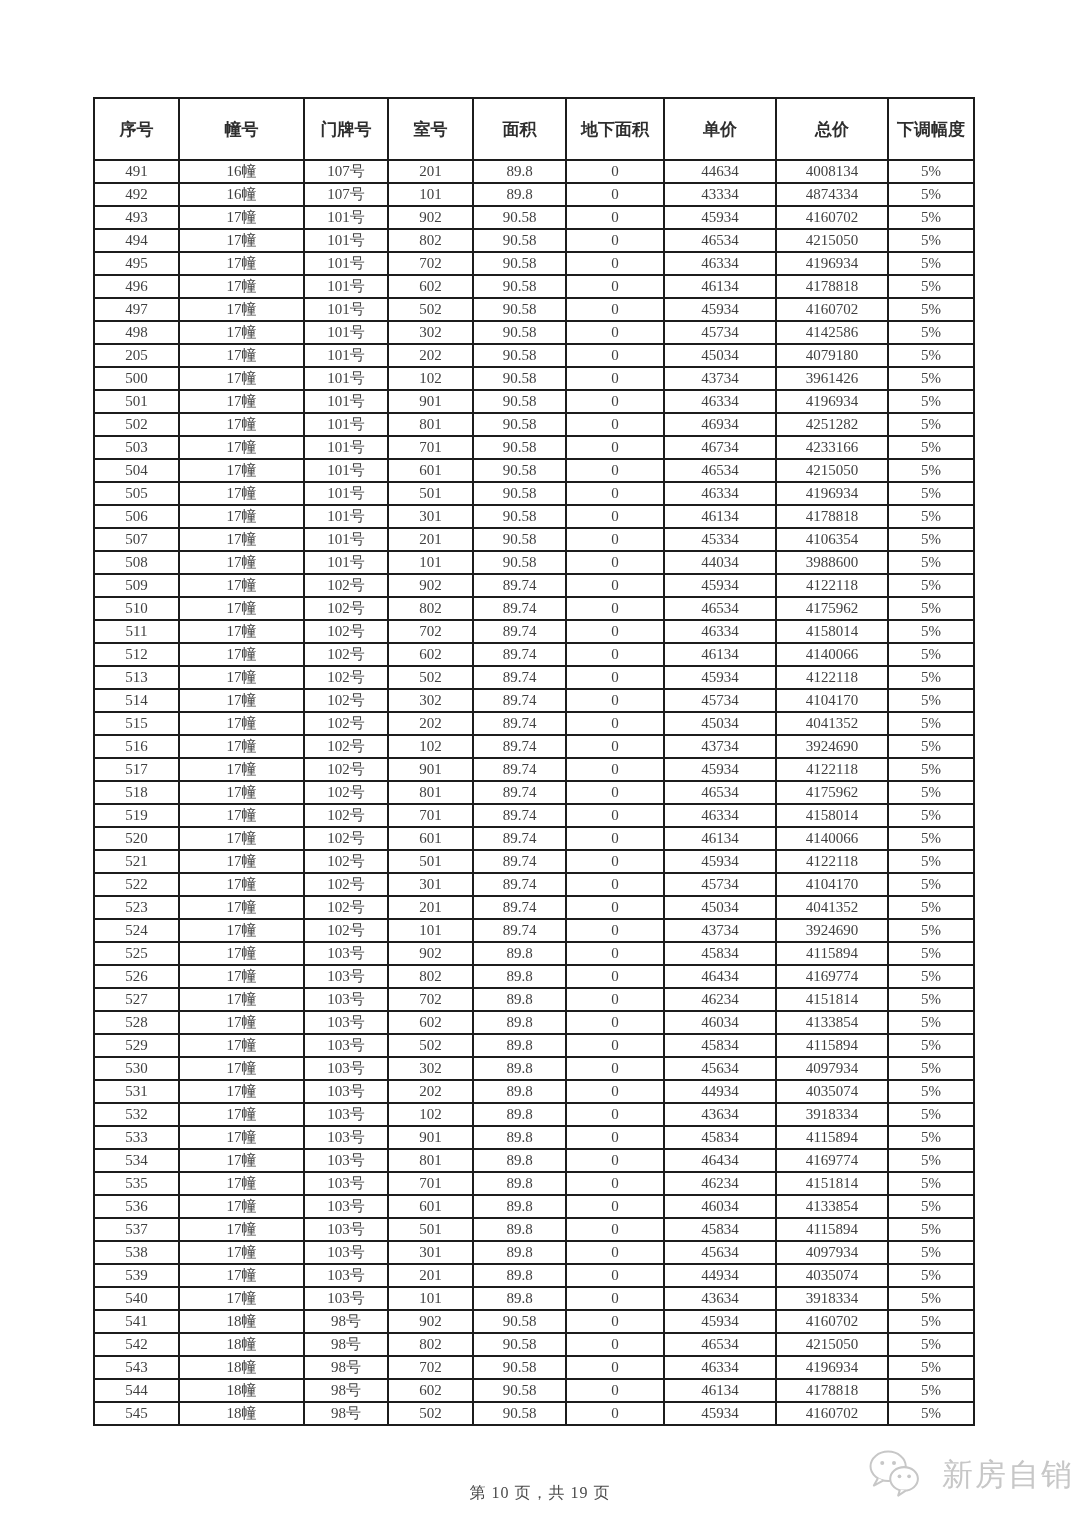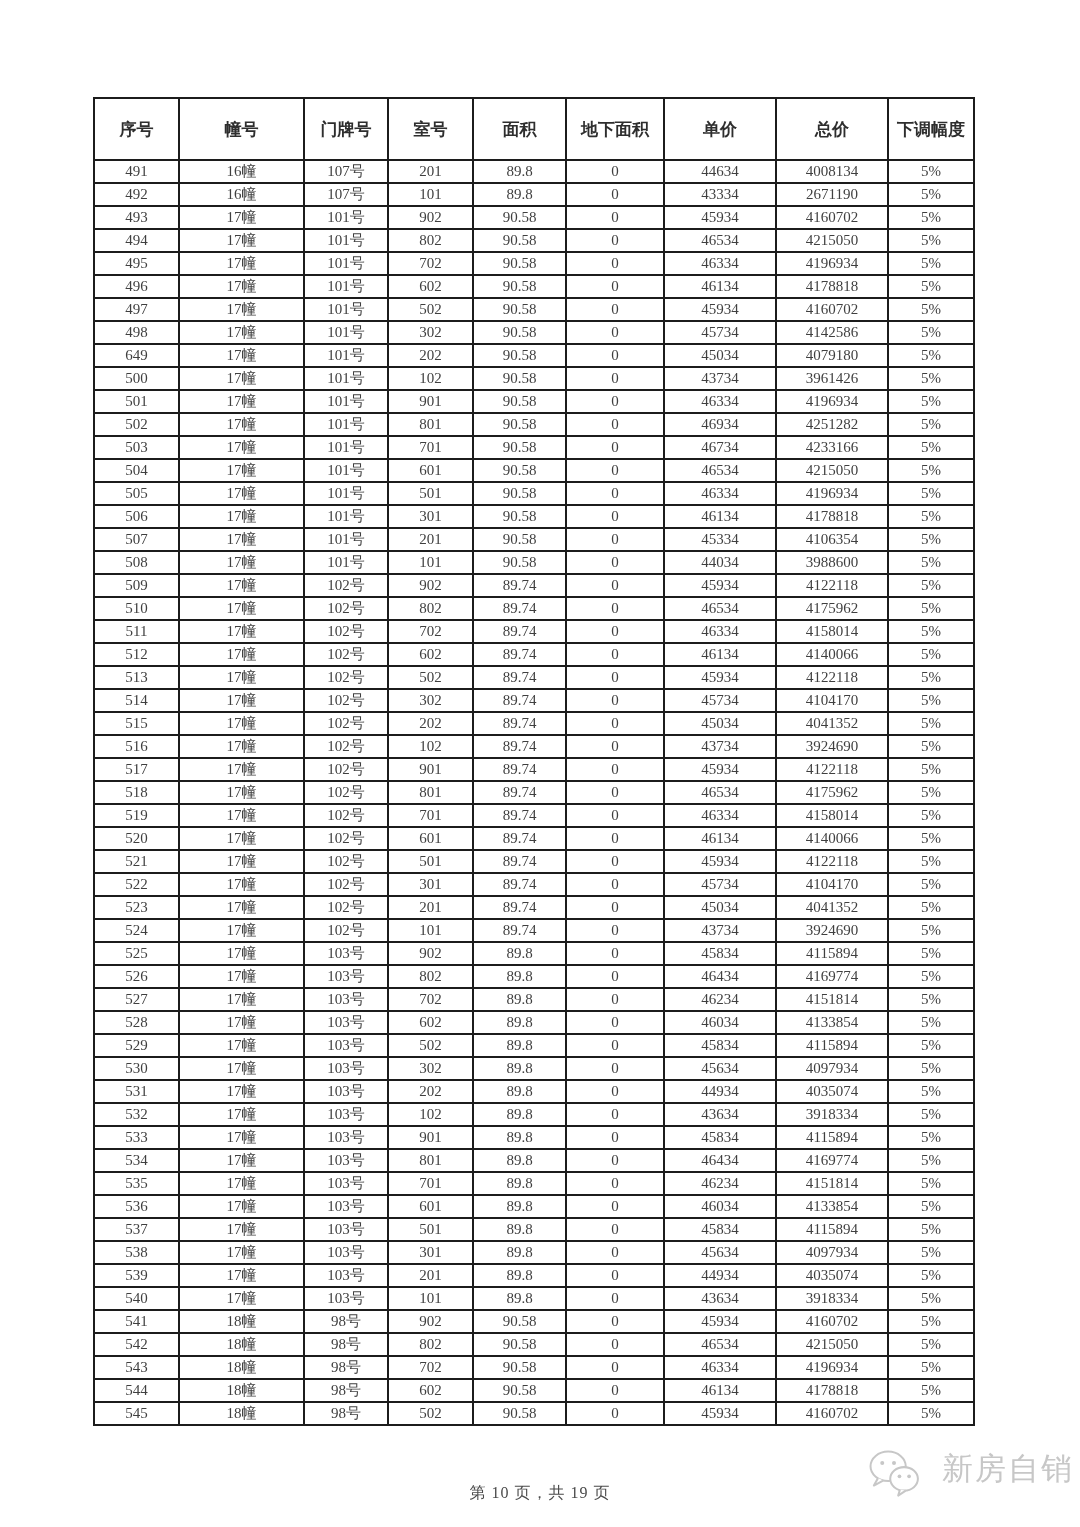--- a/index.html
+++ b/index.html
@@ -53,20 +53,21 @@
     color: #4a4a4a;
     letter-spacing: 1px;
     font-family: "Liberation Serif", "DejaVu Serif", serif;
     margin-top: 28px;
   }
   .watermark {
     position: absolute;
     right: 6px;
     top: 1448px;
     display: flex;
+    align-items: center;
     gap: 22px;
   }
   .watermark .brand-text {
     font-family: "Liberation Sans", "DejaVu Sans", sans-serif;
     font-size: 31px;
     color: #c7c7c7;
     letter-spacing: 2px;
     white-space: nowrap;
   }
 </style>
@@ -113,21 +114,21 @@
           <td>5%</td>
         </tr>
         <tr>
           <td>492</td>
           <td>16幢</td>
           <td>107号</td>
           <td>101</td>
           <td>89.8</td>
           <td>0</td>
           <td>43334</td>
-          <td>2671190</td>
+          <td>4874334</td>
           <td>5%</td>
         </tr>
         <tr>
           <td>493</td>
           <td>17幢</td>
           <td>101号</td>
           <td>902</td>
           <td>90.58</td>
           <td>0</td>
           <td>45934</td>
@@ -183,21 +184,21 @@
           <td>17幢</td>
           <td>101号</td>
           <td>302</td>
           <td>90.58</td>
           <td>0</td>
           <td>45734</td>
           <td>4142586</td>
           <td>5%</td>
         </tr>
         <tr>
-          <td>649</td>
+          <td>205</td>
           <td>17幢</td>
           <td>101号</td>
           <td>202</td>
           <td>90.58</td>
           <td>0</td>
           <td>45034</td>
           <td>4079180</td>
           <td>5%</td>
         </tr>
         <tr>

